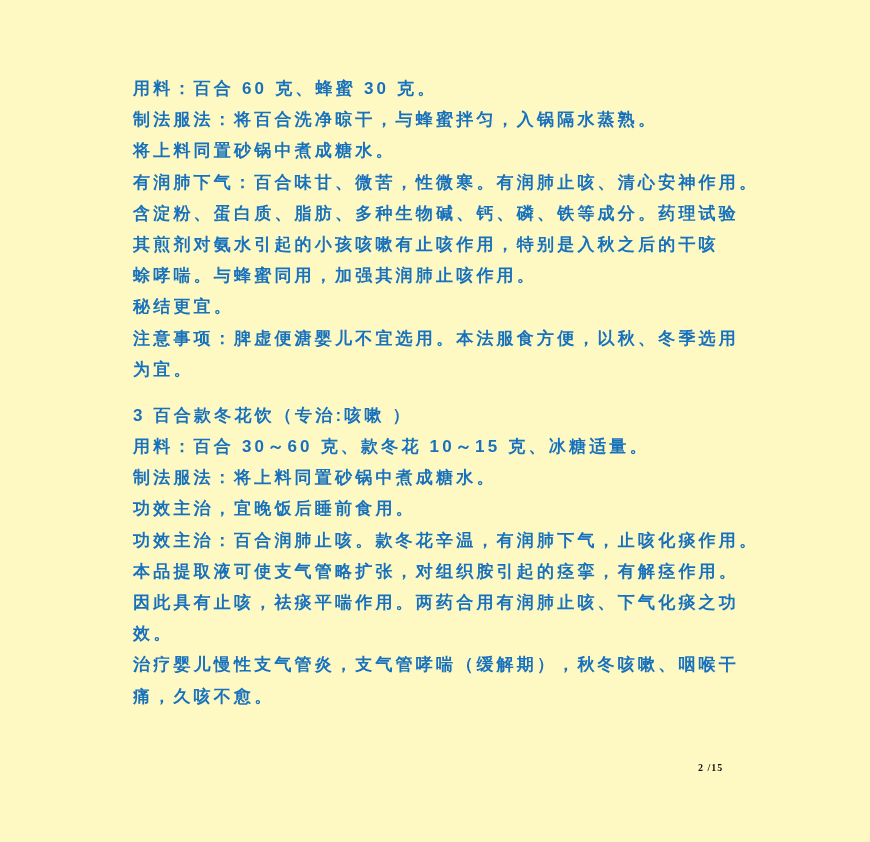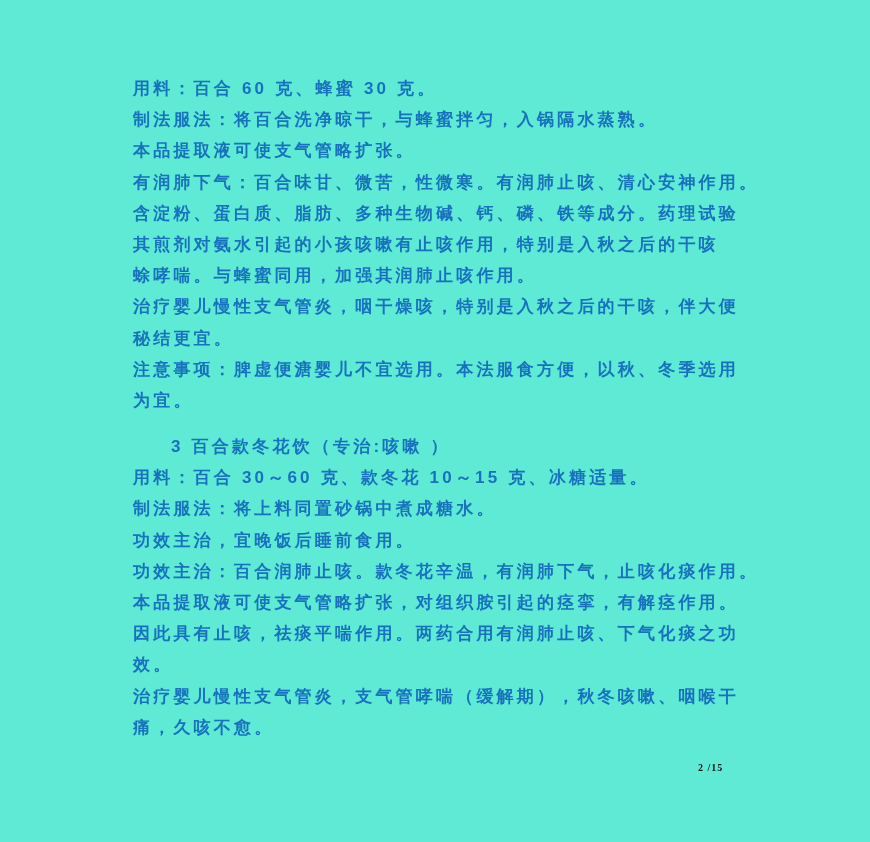--- a/index.html
+++ b/index.html
@@ -10,40 +10,39 @@
   body {
     width: 870px;
     height: 842px;
     position: relative;
     overflow: hidden;
     font-family: "Liberation Sans", sans-serif;
   }
   .page {
     position: absolute;
     inset: 0;
-    background: #5eead4;
+    background: #fef9c3;
   }
   .text-block {
     position: absolute;
     left: 133px;
     top: 73px;
     width: 612px;
     font-weight: bold;
     font-size: 17px;
     letter-spacing: 3.2px;
     color: #1871bd; 
   }
   .ln {
     height: 31.2px;
     line-height: 31.2px;
     white-space: pre;
   }
   .ln.section-gap {
     margin-top: 15px;
-    margin-left: 38px;
   }
   .page-number {
     position: absolute;
     left: 698px;
     top: 762px;
     font-family: "Liberation Serif", serif;
     font-weight: bold;
     font-size: 10px;
     letter-spacing: 1px;
     color: #141414;
@@ -51,26 +50,25 @@
   }
 </style>
 </head>
 <body>
 
 <div class="page">
 
   <div class="text-block" style="color: rgb(24, 113, 189);">
     <div class="ln">用料：百合 60 克、蜂蜜 30 克。</div>
     <div class="ln">制法服法：将百合洗净晾干，与蜂蜜拌匀，入锅隔水蒸熟。</div>
-    <div class="ln">本品提取液可使支气管略扩张。</div>
+    <div class="ln">将上料同置砂锅中煮成糖水。</div>
     <div class="ln">有润肺下气：百合味甘、微苦，性微寒。有润肺止咳、清心安神作用。</div>
     <div class="ln">含淀粉、蛋白质、脂肪、多种生物碱、钙、磷、铁等成分。药理试验</div>
     <div class="ln">其煎剂对氨水引起的小孩咳嗽有止咳作用，特别是入秋之后的干咳</div>
     <div class="ln">蜍哮喘。与蜂蜜同用，加强其润肺止咳作用。</div>
-    <div class="ln">治疗婴儿慢性支气管炎，咽干燥咳，特别是入秋之后的干咳，伴大便</div>
     <div class="ln">秘结更宜。</div>
     <div class="ln">注意事项：脾虚便溏婴儿不宜选用。本法服食方便，以秋、冬季选用</div>
     <div class="ln">为宜。</div>
     <div class="ln section-gap">3 百合款冬花饮（专治:咳嗽 ）</div>
     <div class="ln">用料：百合 30～60 克、款冬花 10～15 克、冰糖适量。</div>
     <div class="ln">制法服法：将上料同置砂锅中煮成糖水。</div>
     <div class="ln">功效主治，宜晚饭后睡前食用。</div>
     <div class="ln">功效主治：百合润肺止咳。款冬花辛温，有润肺下气，止咳化痰作用。</div>
     <div class="ln">本品提取液可使支气管略扩张，对组织胺引起的痉挛，有解痉作用。</div>
     <div class="ln">因此具有止咳，祛痰平喘作用。两药合用有润肺止咳、下气化痰之功</div>

